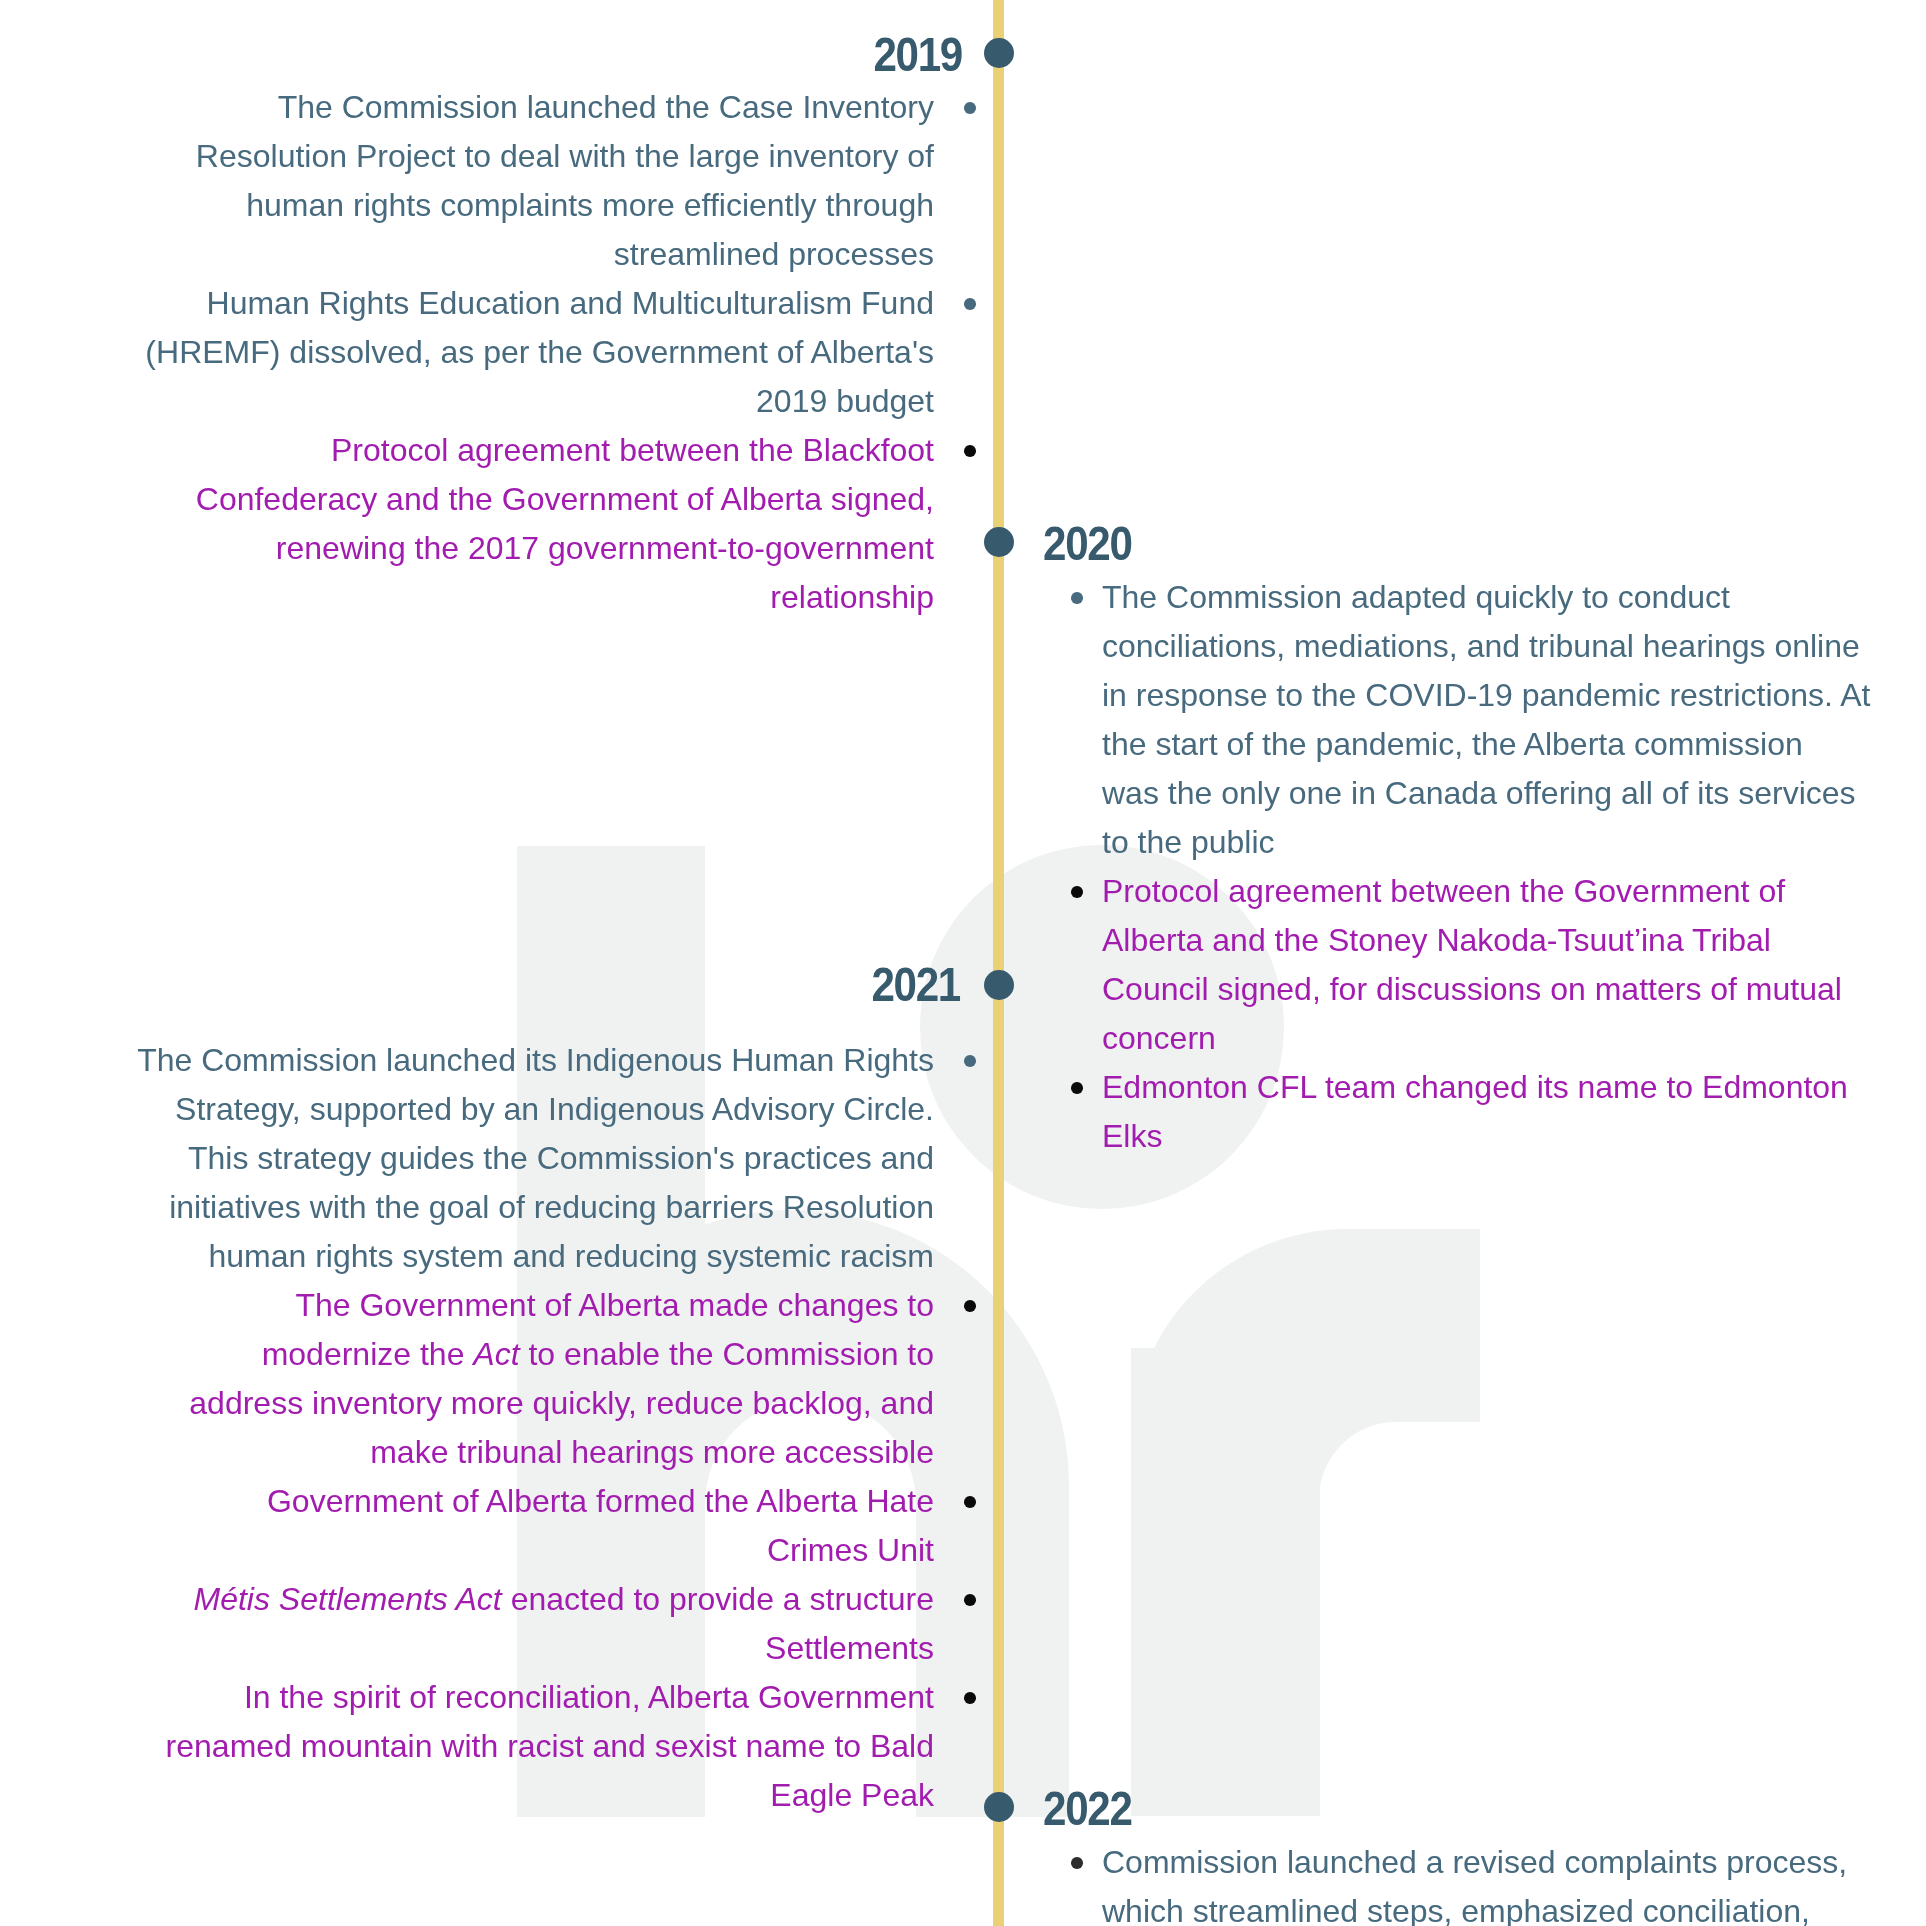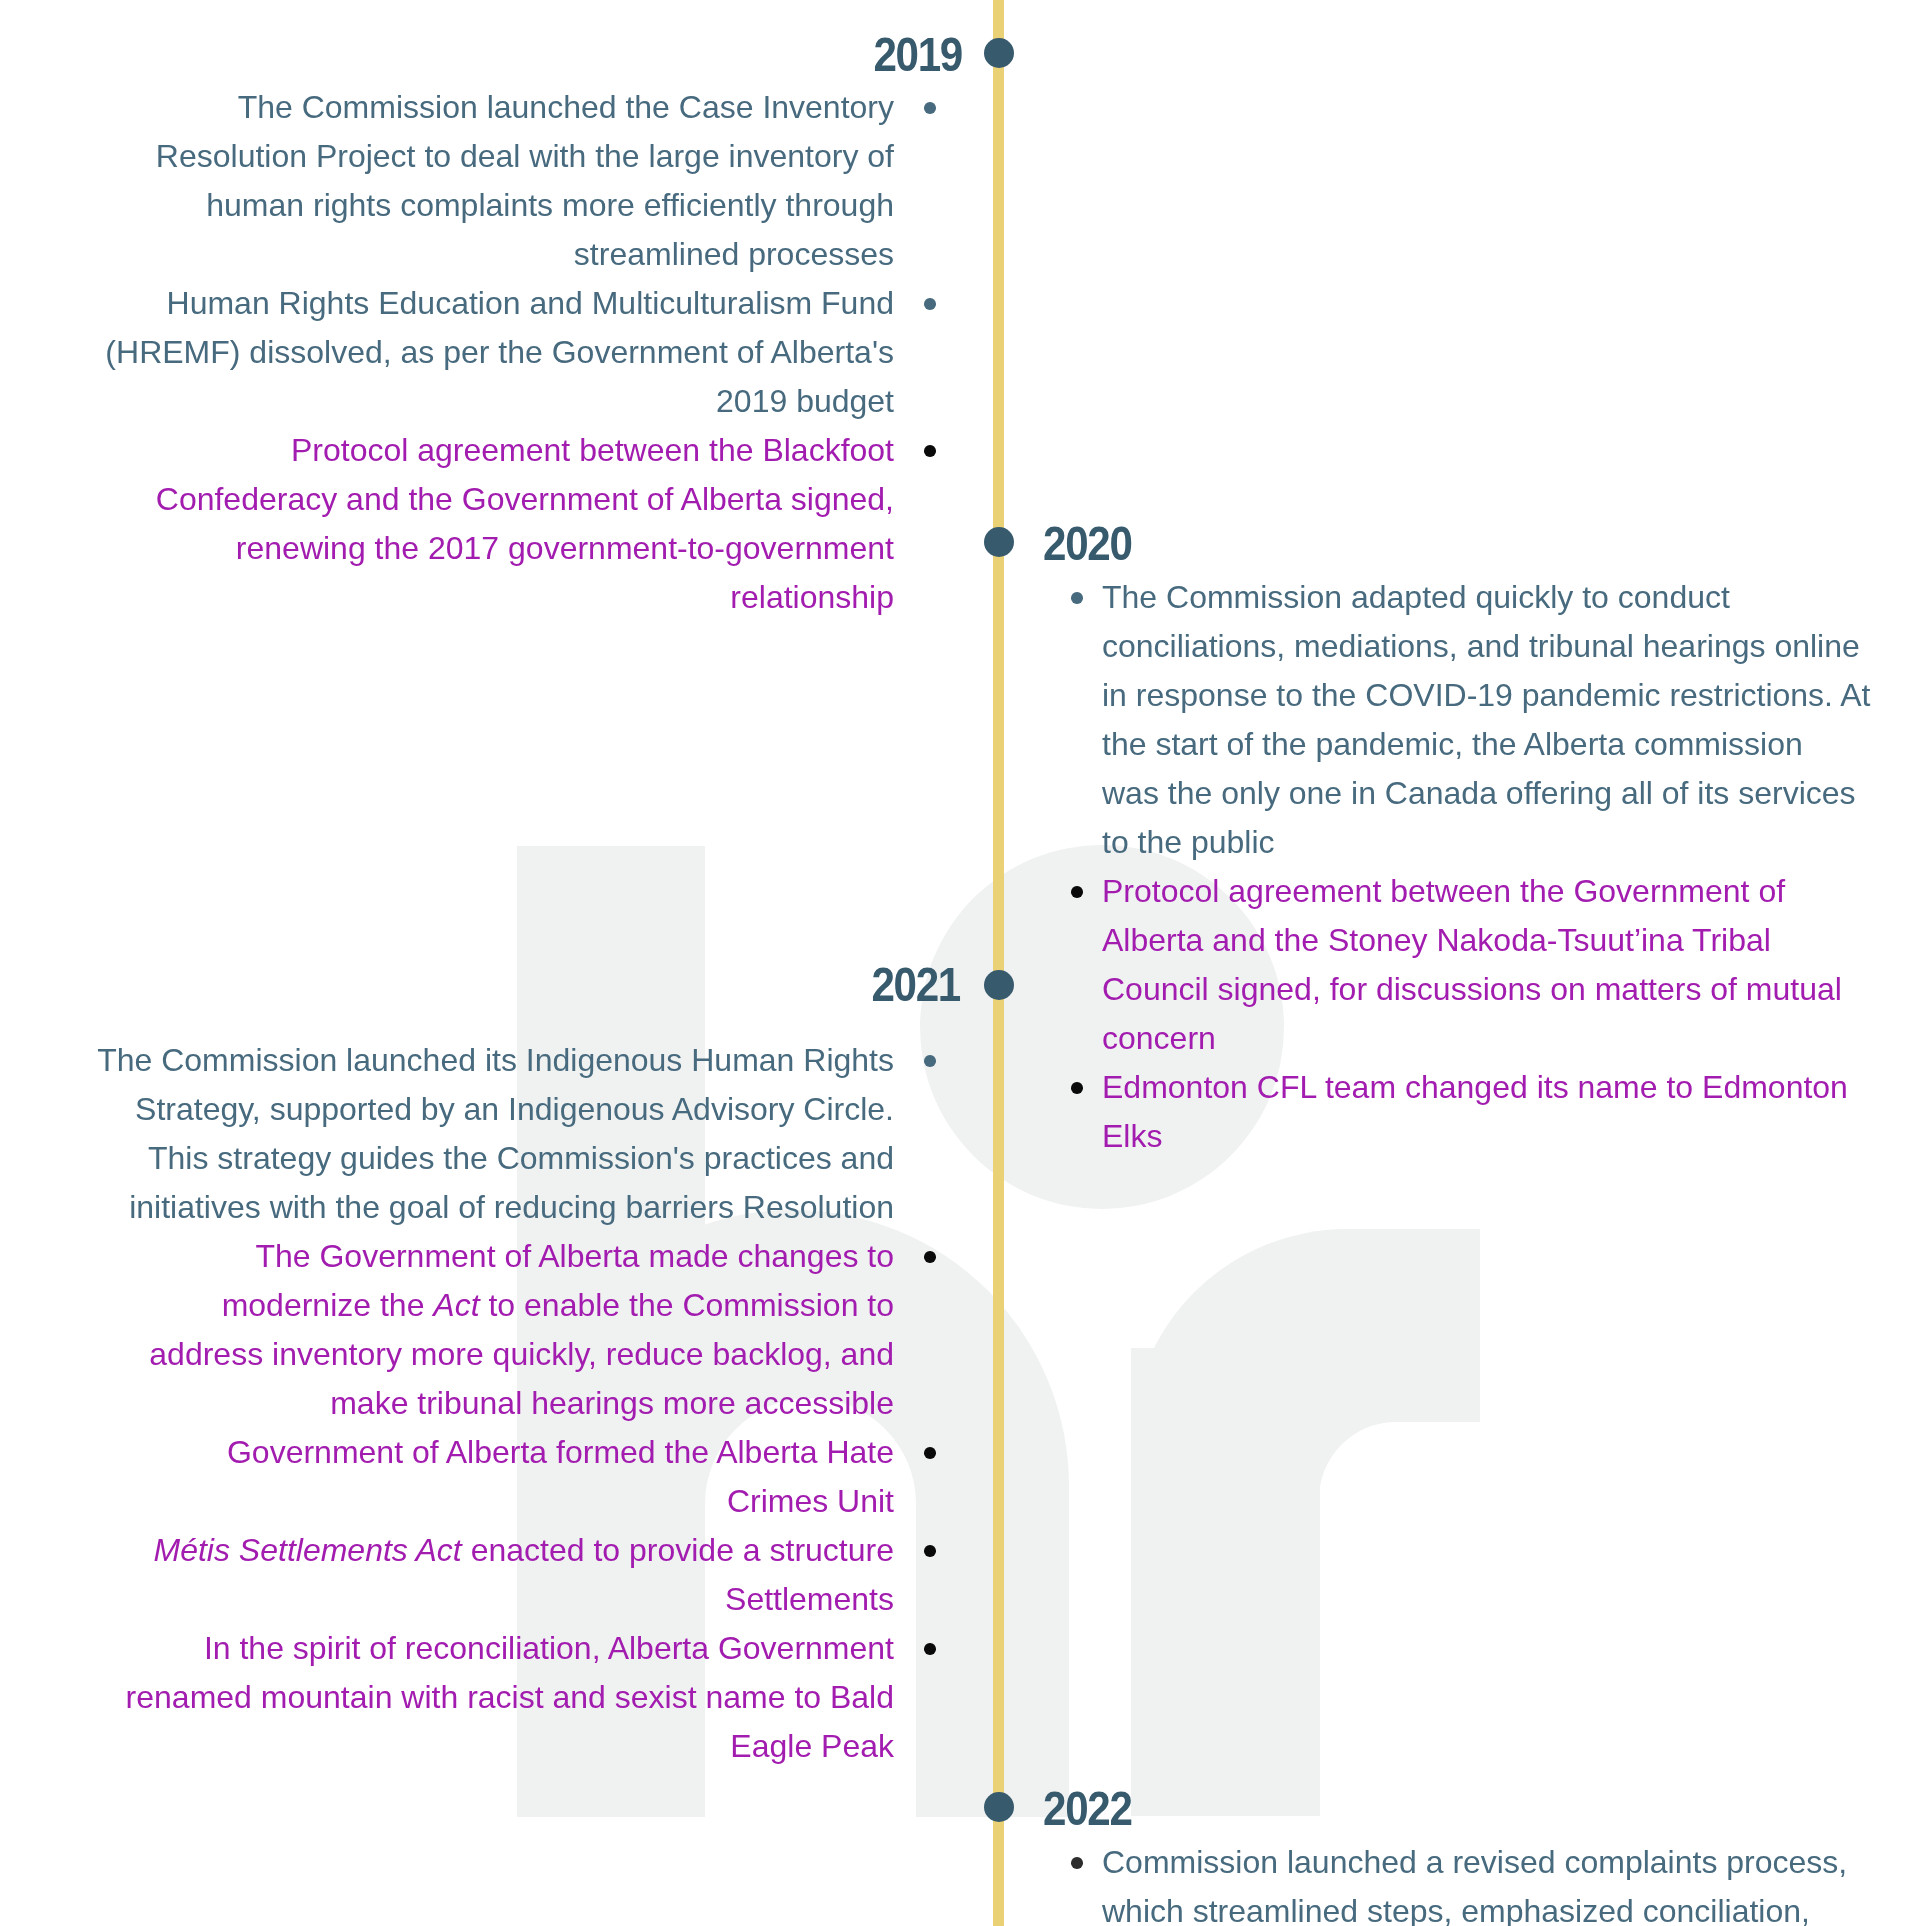--- a/index.html
+++ b/index.html
@@ -23,21 +23,21 @@
   .year {
     position: absolute; font-weight: 700; color: #375a6d;
     font-size: 49px; line-height: 49px; letter-spacing: -1.5px;
     font-family: "Liberation Sans", "DejaVu Sans", sans-serif;
     white-space: nowrap;
   }
   .year.left { text-align: right; width: 231px; transform-origin: right center; }
   .year.right { text-align: left; transform-origin: left center; }
 
   .block { position: absolute; font-size: 32px; line-height: 49px; }
-  .block.left { left: 0; width: 894px; text-align: right; }
+  .block.left { left: 0; width: 894px; text-align: right; padding-left: 40px; }
   .block.right { left: 1102px; width: 863px; text-align: left; }
   .item { position: relative; }
   .line { display: block; white-space: nowrap; }
   .slate { color: #476a7e; }
   .black { color: #a21caf; }
   .bullet { position: absolute; width: 11.6px; height: 11.6px; border-radius: 50%; top: 19px; }
   .block.left .bullet { left: 924px; }
   .block.right .bullet { left: -31px; }
   .bullet.slate { background: #476a7e; }
   .bullet.black { background: #0a0a0a; }
@@ -114,20 +114,21 @@
       <span class="line">Elks</span>
     </div>
   </div>
 <div class="block left" style="top:1036px">
     <div class="item slate">
       <span class="bullet slate"></span>
       <span class="line">The Commission launched its Indigenous Human Rights</span>
       <span class="line">Strategy, supported by an Indigenous Advisory Circle.</span>
       <span class="line">This strategy guides the Commission's practices and</span>
       <span class="line">initiatives with the goal of reducing barriers Resolution</span>
+      <span class="line">human rights system and reducing systemic racism</span>
     </div>
     <div class="item black">
       <span class="bullet black"></span>
       <span class="line">The Government of Alberta made changes to</span>
       <span class="line">modernize the <em>Act</em> to enable the Commission to</span>
       <span class="line">address inventory more quickly, reduce backlog, and</span>
       <span class="line">make tribunal hearings more accessible </span>
     </div>
     <div class="item black">
       <span class="bullet black"></span>

